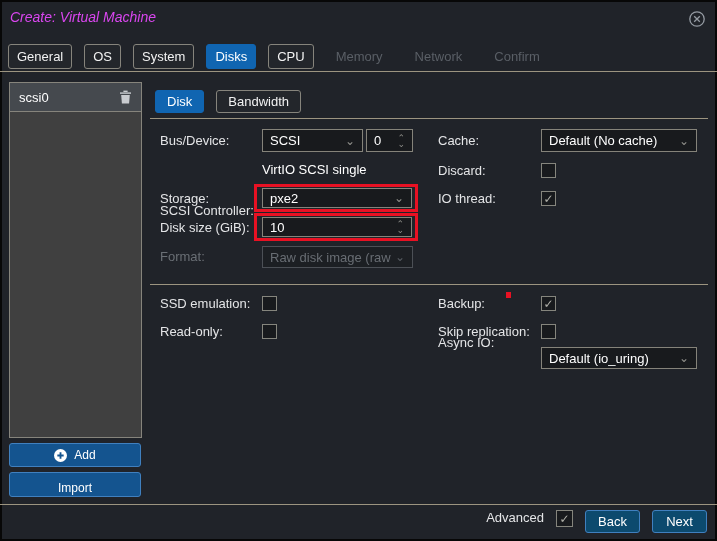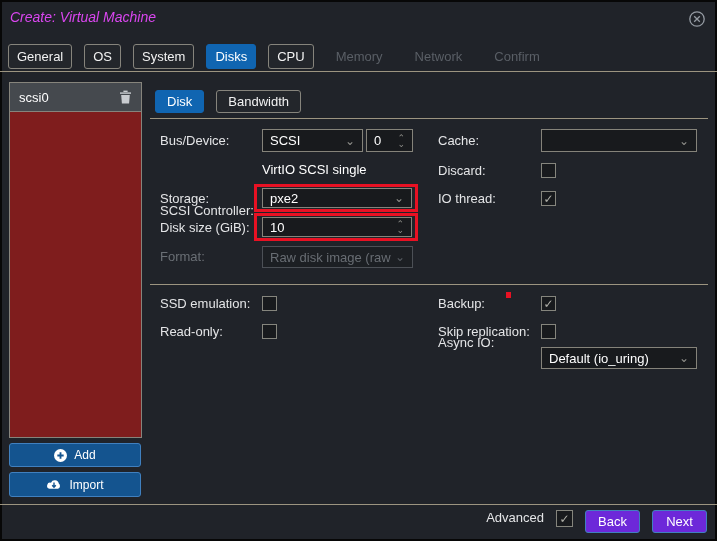--- a/index.html
+++ b/index.html
@@ -19,21 +19,21 @@
   .wizbar{left:8px;top:43px;height:26px;display:flex;gap:12px;align-items:center;}
   .wtab{
     background:#23262b;border:1px solid #86847c;border-radius:3px;color:#f2f2f2;
     font-size:13px;padding:4px 8px;font-family:inherit;line-height:15px;
   }
   .wtab.active{background:#1065b1;border-color:#1065b1;color:#fff;}
   .wtab.disabled{background:transparent;border:none;color:#5a5f66;padding:4px 10px;}
   .hsep{height:1px;background:#9c9480;}
 
   
-  .panel{left:9px;top:82px;width:133px;height:356px;border:1px solid #86847c;background:#7f1d1d;}
+  .panel{left:9px;top:82px;width:133px;height:356px;border:1px solid #86847c;background:#404040;}
   .panel-row{height:28px;background:#45494e;border-bottom:1px solid #86847c;
     display:flex;align-items:center;padding:0 9px;color:#fff;}
   .panel-row .trash{margin-left:auto;display:flex;cursor:pointer;}
 
   .pbtn{
     background:#14548f;border:1px solid #4080bf;border-radius:3px;color:#fff;
     display:flex;align-items:center;justify-content:center;gap:7px;
     font-size:12px;font-family:inherit;cursor:pointer;
   }
 
@@ -62,21 +62,21 @@
   .checkbox{width:15px;height:15px;border:1px solid #85857d;background:#181a1d;
     display:flex;align-items:center;justify-content:center;cursor:pointer;}
   .checkbox .mark{color:#b2b2aa;font-size:12px;line-height:12px;
     font-family:"DejaVu Sans",sans-serif;}
 
   .red-box{border:3px solid #e81123;background:transparent;pointer-events:none;}
   .dirty-dot{width:5px;height:6px;background:#e81123;}
 
   
   .footer{right:10px;top:510px;display:flex;gap:12px;align-items:flex-start;height:24px;}
-  .fbtn{width:55px;height:23px;background:#6d28d9;border:1px solid #4080bf;border-radius:3px;
+  .fbtn{width:55px;height:23px;background:#0c4a6e;border:1px solid #4080bf;border-radius:3px;
     color:#fff;font-size:13px;font-family:inherit;cursor:pointer;}
 </style>
 </head>
 <body>
 
 <div class="abs title">Create: Virtual Machine</div>
 <div class="abs close-btn">
   <svg width="18" height="18" viewBox="0 0 18 18">
     <circle cx="9" cy="9" r="7.2" fill="none" stroke="#959ba3" stroke-width="1.3"></circle>
     <path d="M6.2 6.2 L11.8 11.8 M11.8 6.2 L6.2 11.8" stroke="#959ba3" stroke-width="1.3"></path>
@@ -108,21 +108,21 @@
   </div>
 </div>
 
 <button class="abs pbtn" style="left:9px;top:443px;width:132px;height:24px;">
   <svg width="13" height="13" viewBox="0 0 14 14">
     <circle cx="7" cy="7" r="7" fill="#ffffff"></circle>
     <path d="M7 3.6v6.8M3.6 7h6.8" stroke="#14548f" stroke-width="2"></path>
   </svg>
   <span>Add</span>
 </button>
-<button class="abs pbtn" style="left:9px;top:472px;width:132px;height:25px;">
+<button class="abs pbtn" style="left:9px;top:472px;width:132px;height:25px;flex-direction:column;">
   <svg width="16" height="12" viewBox="0 0 16 12">
     <path d="M12.8 4.6A4.1 4.1 0 0 0 5 3.7 3.1 3.1 0 0 0 3.4 9.7H12a2.9 2.9 0 0 0 .8-5.1z" fill="#ffffff"></path>
     <path d="M8 3.6v4.2M6.2 6.2 8 8.2l1.8-2" stroke="#14548f" stroke-width="1.4" fill="none"></path>
   </svg>
   <span>Import</span>
 </button>
 
 <div class="abs dtabs">
   <button class="dtab active">Disk</button>
   <button class="dtab">Bandwidth</button>
@@ -175,20 +175,21 @@
   <span class="mark"></span>
 </div>
 
 <div class="abs flabel" style="left:160px;top:321px;">Read-only:</div>
 <div class="abs checkbox" style="left:262px;top:324px;">
   <span class="mark"></span>
 </div>
 
 <div class="abs flabel" style="left:438px;top:130px;">Cache:</div>
 <div class="abs combo" style="left:541px;top:129px;width:156px;height:23px;">
+  <span class="val">Default (No cache)</span>
   <span class="chev">⌄</span>
 </div>
 
 <div class="abs flabel" style="left:438px;top:160px;">Discard:</div>
 <div class="abs checkbox" style="left:541px;top:163px;">
   <span class="mark"></span>
 </div>
 
 <div class="abs flabel" style="left:438px;top:188px;">IO thread:</div>
 <div class="abs checkbox" style="left:541px;top:191px;">

